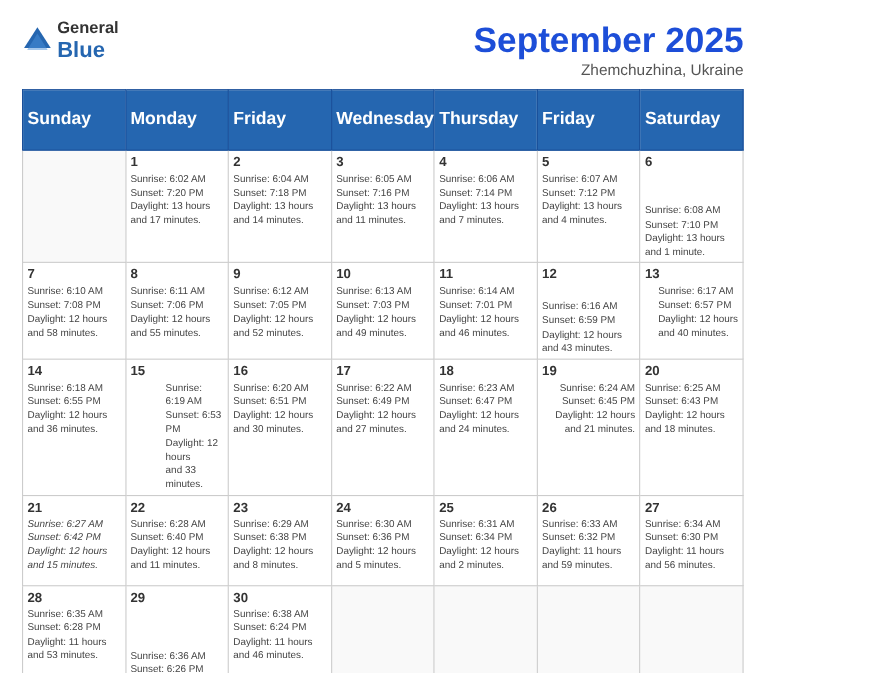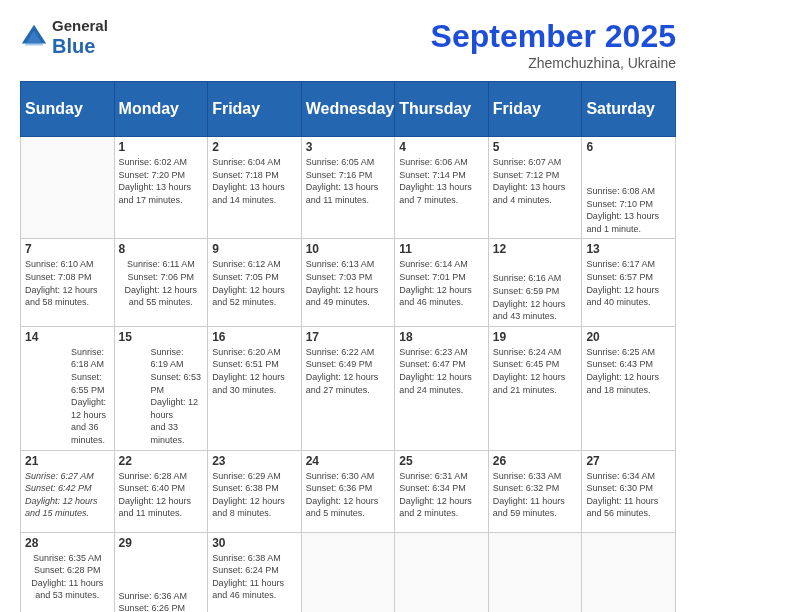--- a/index.html
+++ b/index.html
@@ -184,21 +184,21 @@
         <tr>
           <td>
             <span class="day-number">7</span>
             <div class="day-info" style="white-space: pre-line;">Sunrise: 6:10 AM
 Sunset: 7:08 PM
 Daylight: 12 hours
 and 58 minutes.</div>
           </td>
           <td>
             <span class="day-number">8</span>
-            <div class="day-info" style="white-space: pre-line; text-align: center;">Sunrise: 6:11 AM
+            <div class="day-info" style="white-space: pre-line;">Sunrise: 6:11 AM
 Sunset: 7:06 PM
 Daylight: 12 hours
 and 55 minutes.</div>
           </td>
           <td>
             <span class="day-number">9</span>
             <div class="day-info" style="white-space: pre-line;">Sunrise: 6:12 AM
 Sunset: 7:05 PM
 Daylight: 12 hours
 and 52 minutes.</div>
@@ -219,30 +219,30 @@
           </td>
           <td>
             <span class="day-number">12</span>
             <div class="day-info" style="white-space: pre-line; margin-top: 16px;">Sunrise: 6:16 AM
 Sunset: 6:59 PM
 Daylight: 12 hours
 and 43 minutes.</div>
           </td>
           <td>
             <span class="day-number">13</span>
-            <div class="day-info" style="white-space: pre-line;">Sunrise: 6:17 AM
+            <div class="day-info" style="white-space: pre-line; margin-left: 12px;">Sunrise: 6:17 AM
 Sunset: 6:57 PM
 Daylight: 12 hours
 and 40 minutes.</div>
           </td>
         </tr>
         <tr>
           <td>
             <span class="day-number">14</span>
-            <div class="day-info" style="white-space: pre-line; margin-left: 46px;">Sunrise: 6:18 AM
+            <div class="day-info" style="white-space: pre-line;">Sunrise: 6:18 AM
 Sunset: 6:55 PM
 Daylight: 12 hours
 and 36 minutes.</div>
           </td>
           <td>
             <span class="day-number">15</span>
             <div class="day-info" style="white-space: pre-line; margin-left: 32px;">Sunrise: 6:19 AM
 Sunset: 6:53 PM
 Daylight: 12 hours
 and 33 minutes.</div>
@@ -263,21 +263,21 @@
           </td>
           <td>
             <span class="day-number">18</span>
             <div class="day-info" style="white-space: pre-line;">Sunrise: 6:23 AM
 Sunset: 6:47 PM
 Daylight: 12 hours
 and 24 minutes.</div>
           </td>
           <td>
             <span class="day-number">19</span>
-            <div class="day-info" style="white-space: pre-line;">Sunrise: 6:24 AM
+            <div class="day-info" style="white-space: pre-line; text-align: right;">Sunrise: 6:24 AM
 Sunset: 6:45 PM
 Daylight: 12 hours
 and 21 minutes.</div>
           </td>
           <td>
             <span class="day-number">20</span>
             <div class="day-info" style="white-space: pre-line;">Sunrise: 6:25 AM
 Sunset: 6:43 PM
 Daylight: 12 hours
 and 18 minutes.</div>
@@ -330,21 +330,21 @@
             <span class="day-number">27</span>
             <div class="day-info" style="white-space: pre-line;">Sunrise: 6:34 AM
 Sunset: 6:30 PM
 Daylight: 11 hours
 and 56 minutes.</div>
           </td>
         </tr>
         <tr>
           <td>
             <span class="day-number">28</span>
-            <div class="day-info" style="white-space: pre-line; text-align: center;">Sunrise: 6:35 AM
+            <div class="day-info" style="white-space: pre-line;">Sunrise: 6:35 AM
 Sunset: 6:28 PM
 Daylight: 11 hours
 and 53 minutes.</div>
           </td>
           <td>
             <span class="day-number">29</span>
             <div class="day-info" style="white-space: pre-line; margin-top: 40px;">Sunrise: 6:36 AM
 Sunset: 6:26 PM
 Daylight: 11 hours
 and 49 minutes.</div>

